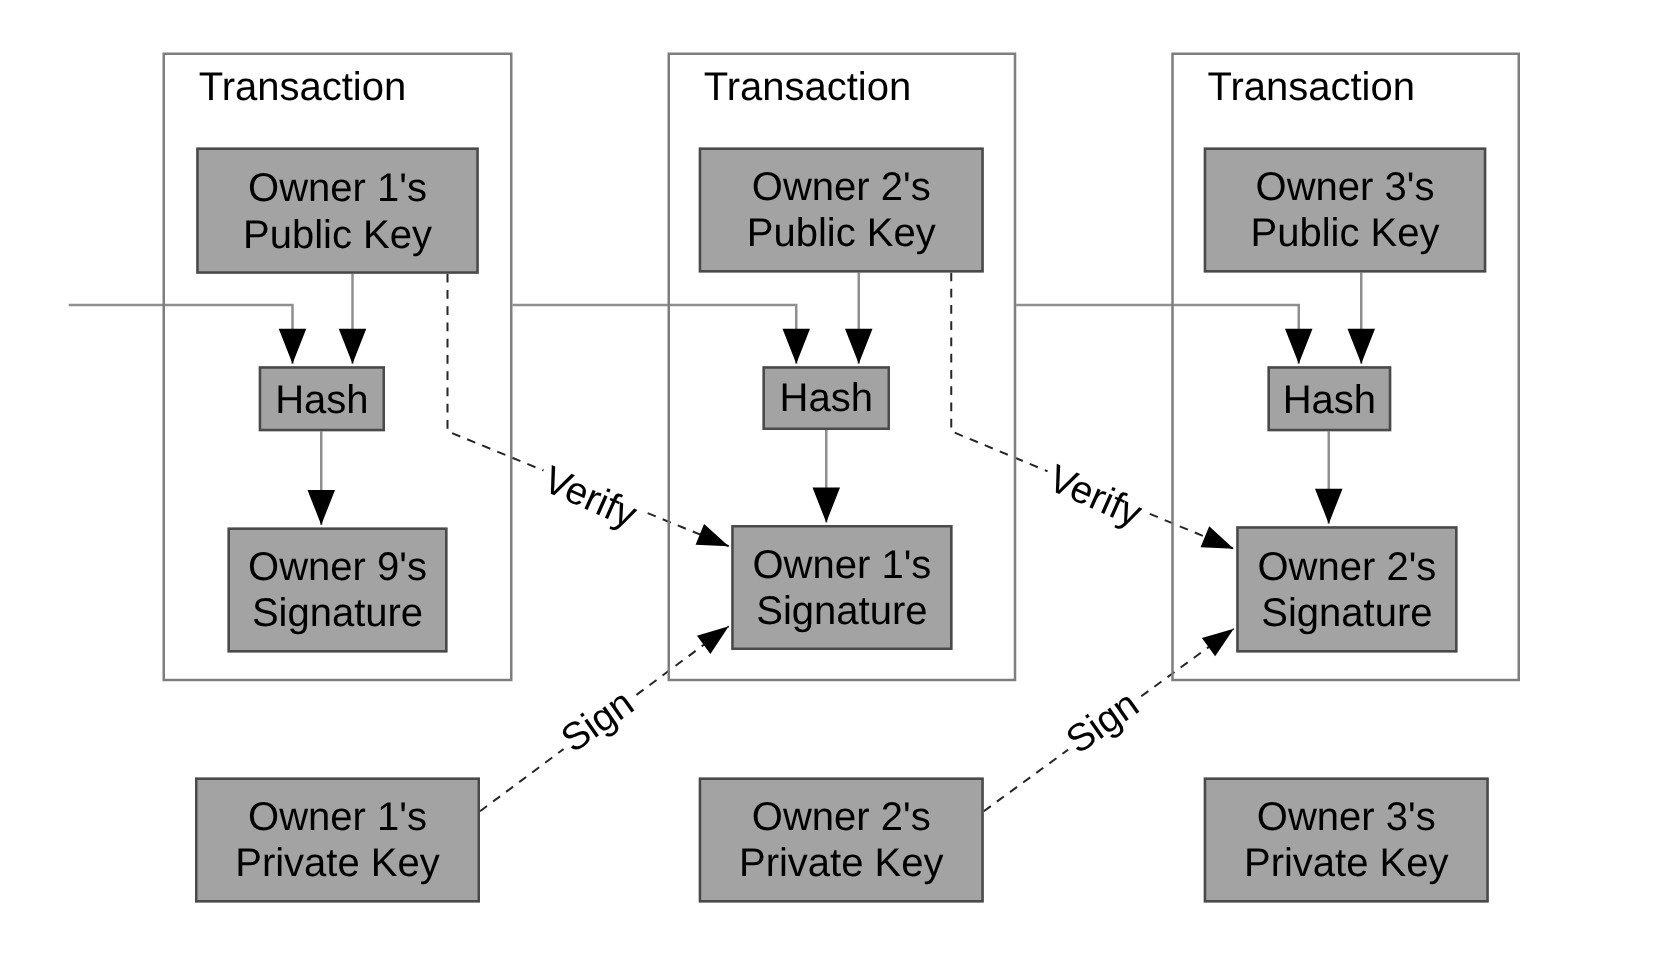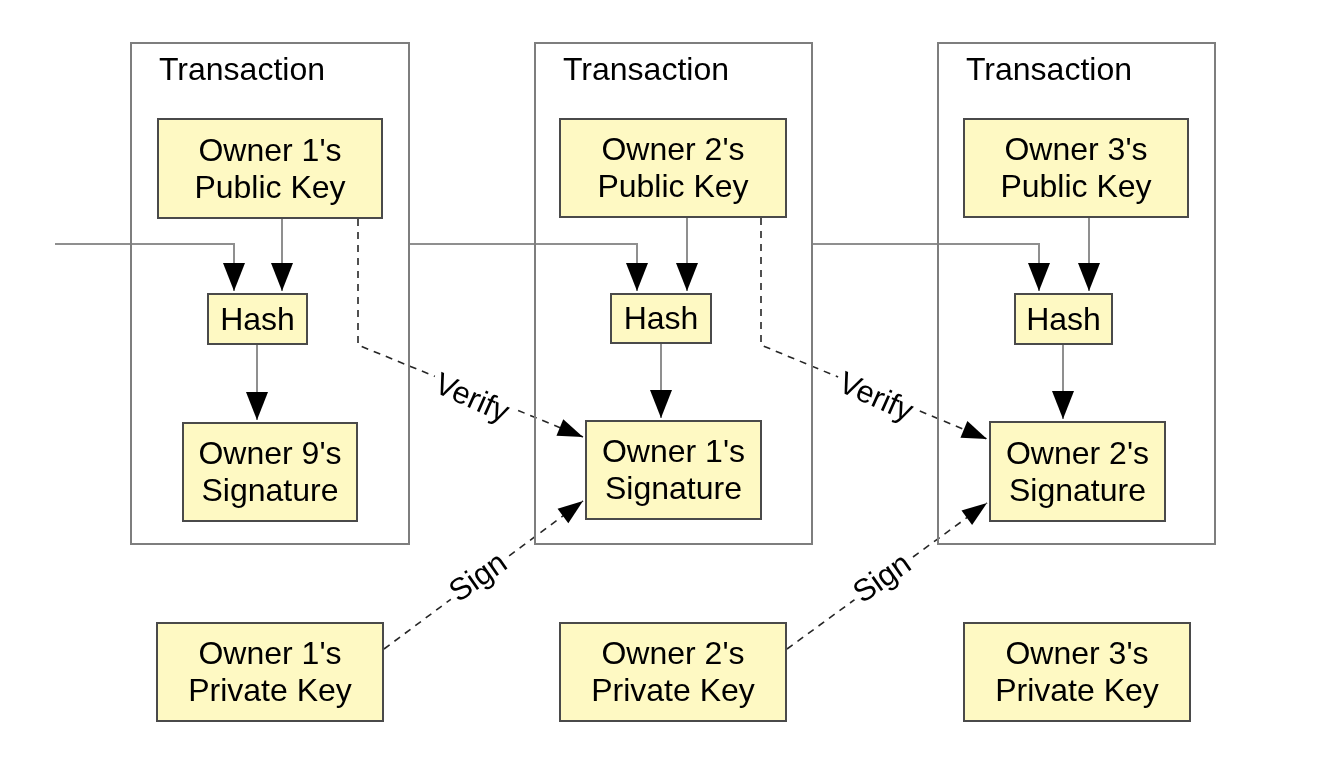--- a/index.html
+++ b/index.html
@@ -12,21 +12,21 @@
   .tx{
     position:absolute;box-sizing:border-box;
     border:2px solid #7e7e7e;background:transparent;
   }
   .tx-title{
     position:absolute;left:27px;top:8px;
     font-size:32px;line-height:34px;white-space:nowrap;
   }
   .box{
     position:absolute;box-sizing:border-box;border:2px solid #4a4a4a;
-    background:#fef9c3;display:flex;flex-direction:column;
+    background:#a3a3a3;display:flex;flex-direction:column;
     align-items:center;justify-content:center;text-align:center;
     font-size:32px;line-height:37px;white-space:nowrap;
   }
   .edge-label{
     position:absolute;background:#fff;padding:0 4px;
     font-size:31px;line-height:34px;white-space:nowrap;
   }
   .rot-verify{transform:translate(-50%,-50%) rotate(24deg);}
   .rot-sign{transform:translate(-50%,-50%) rotate(-35deg);}
 </style>

